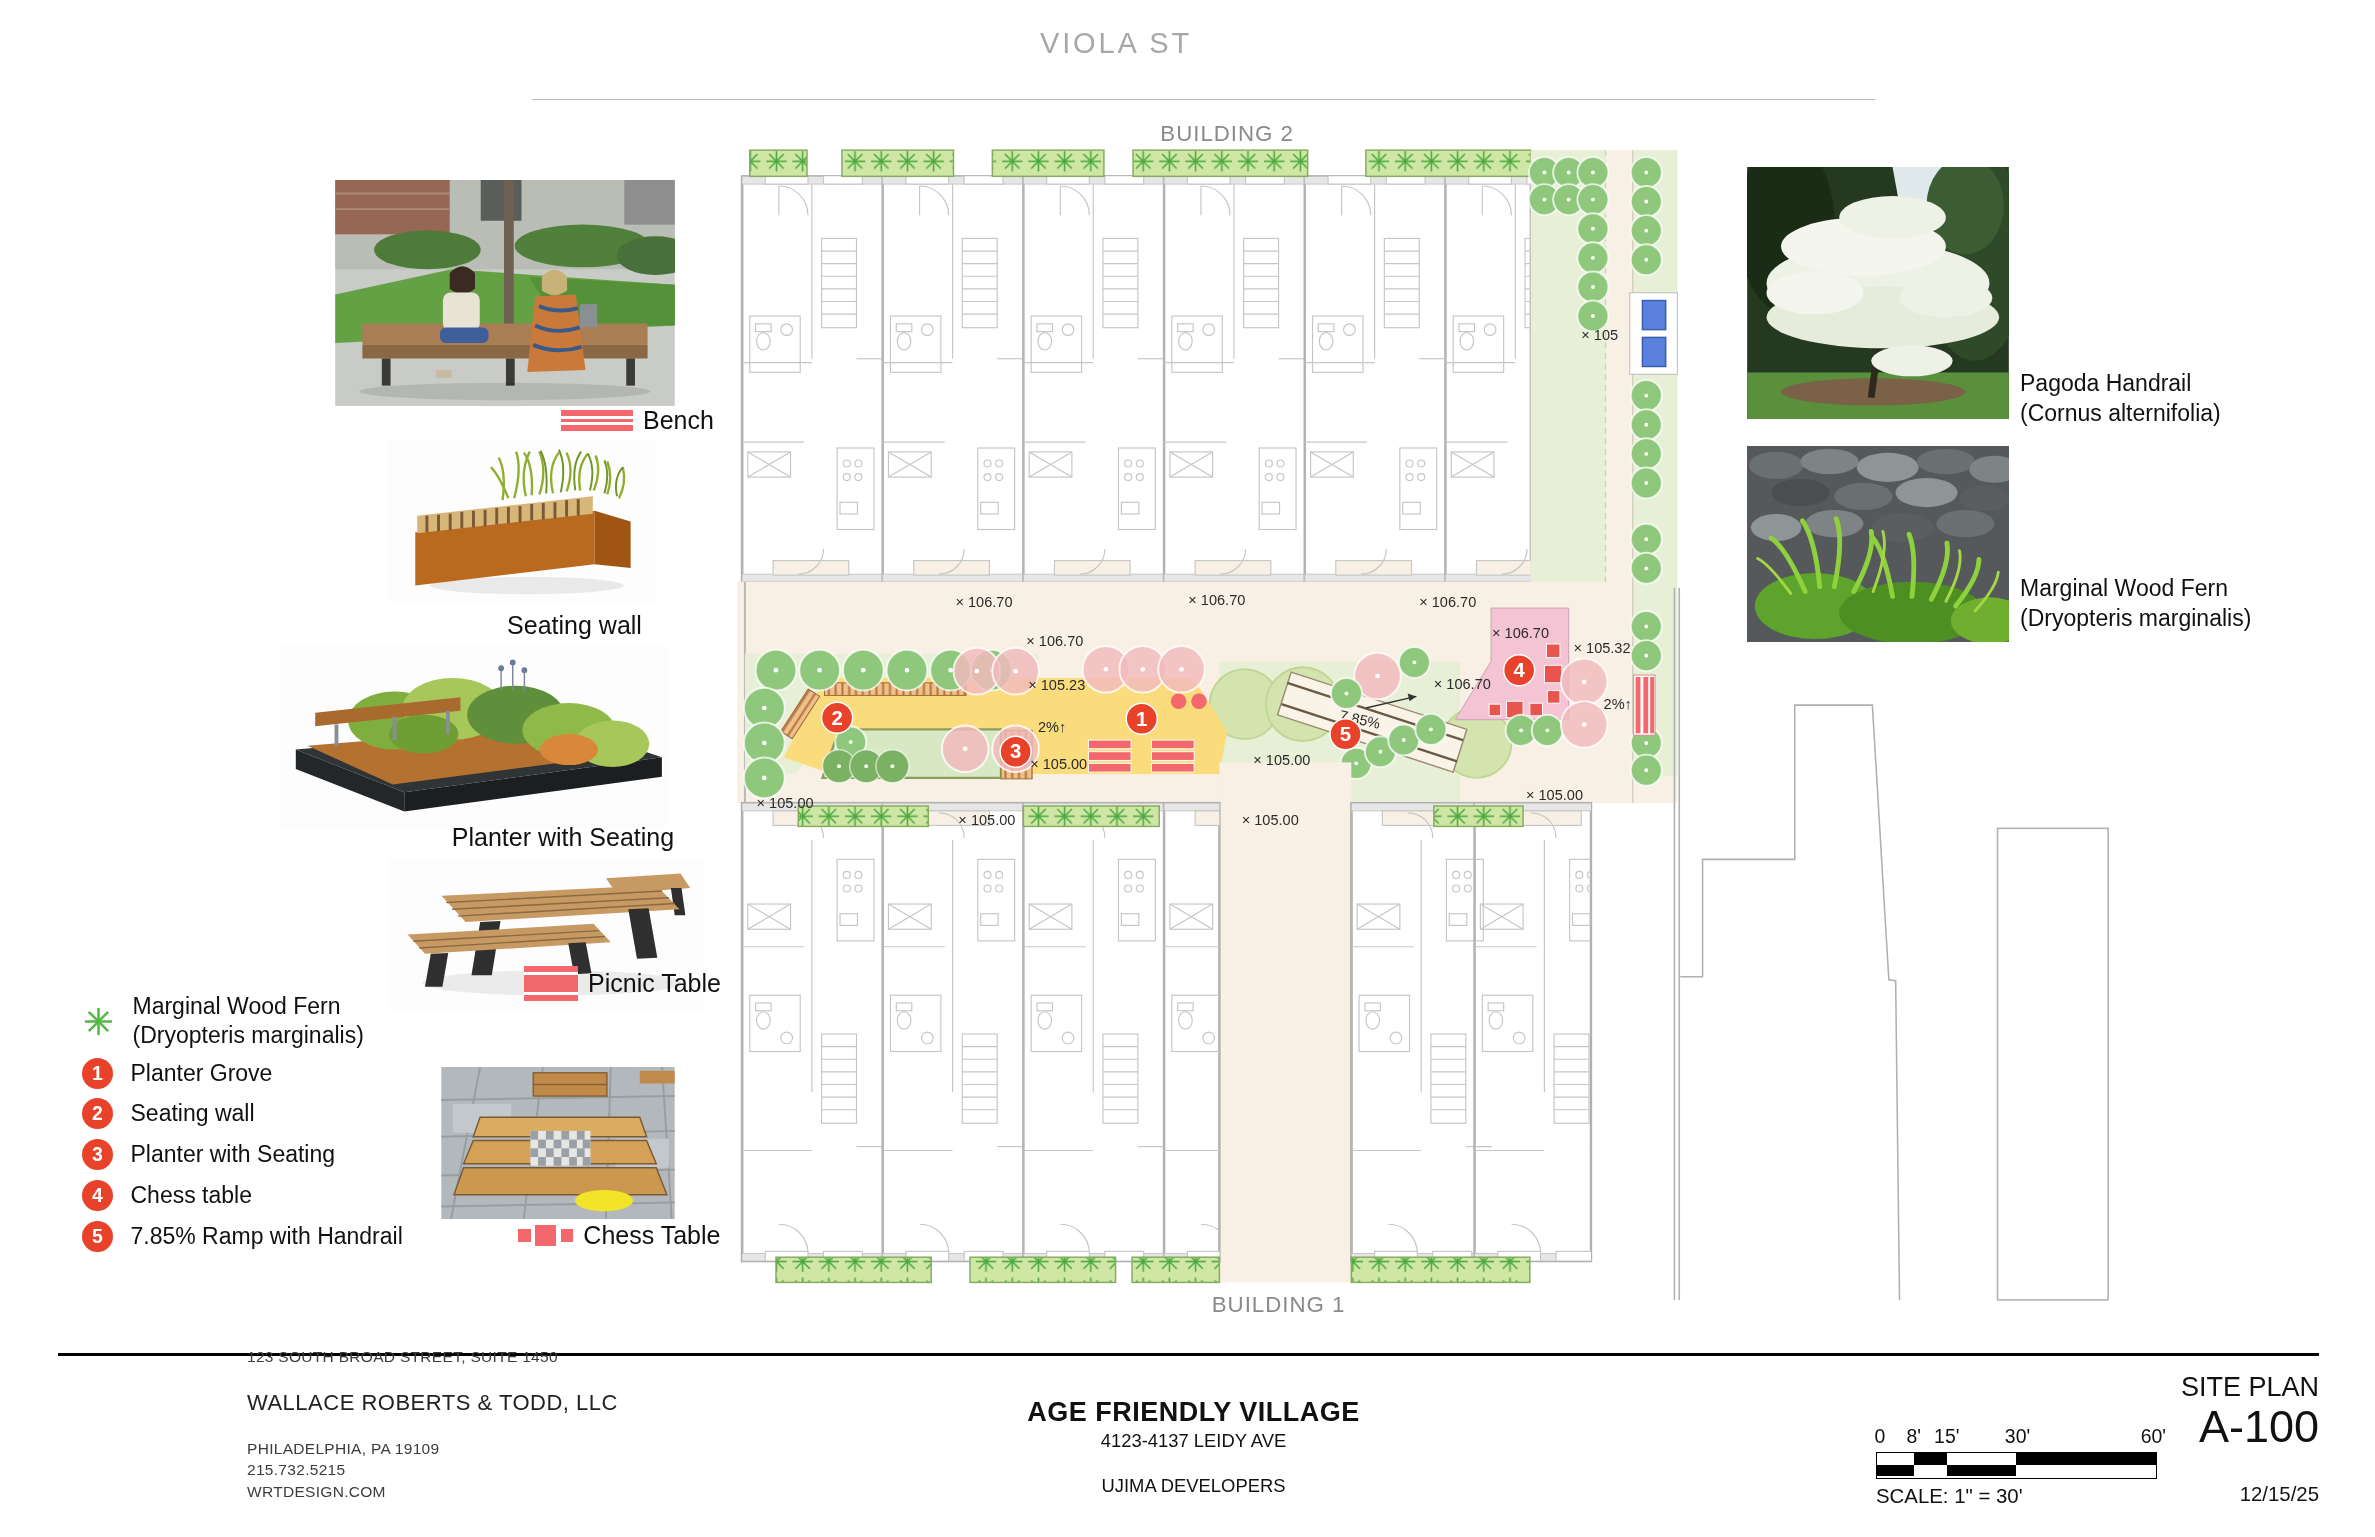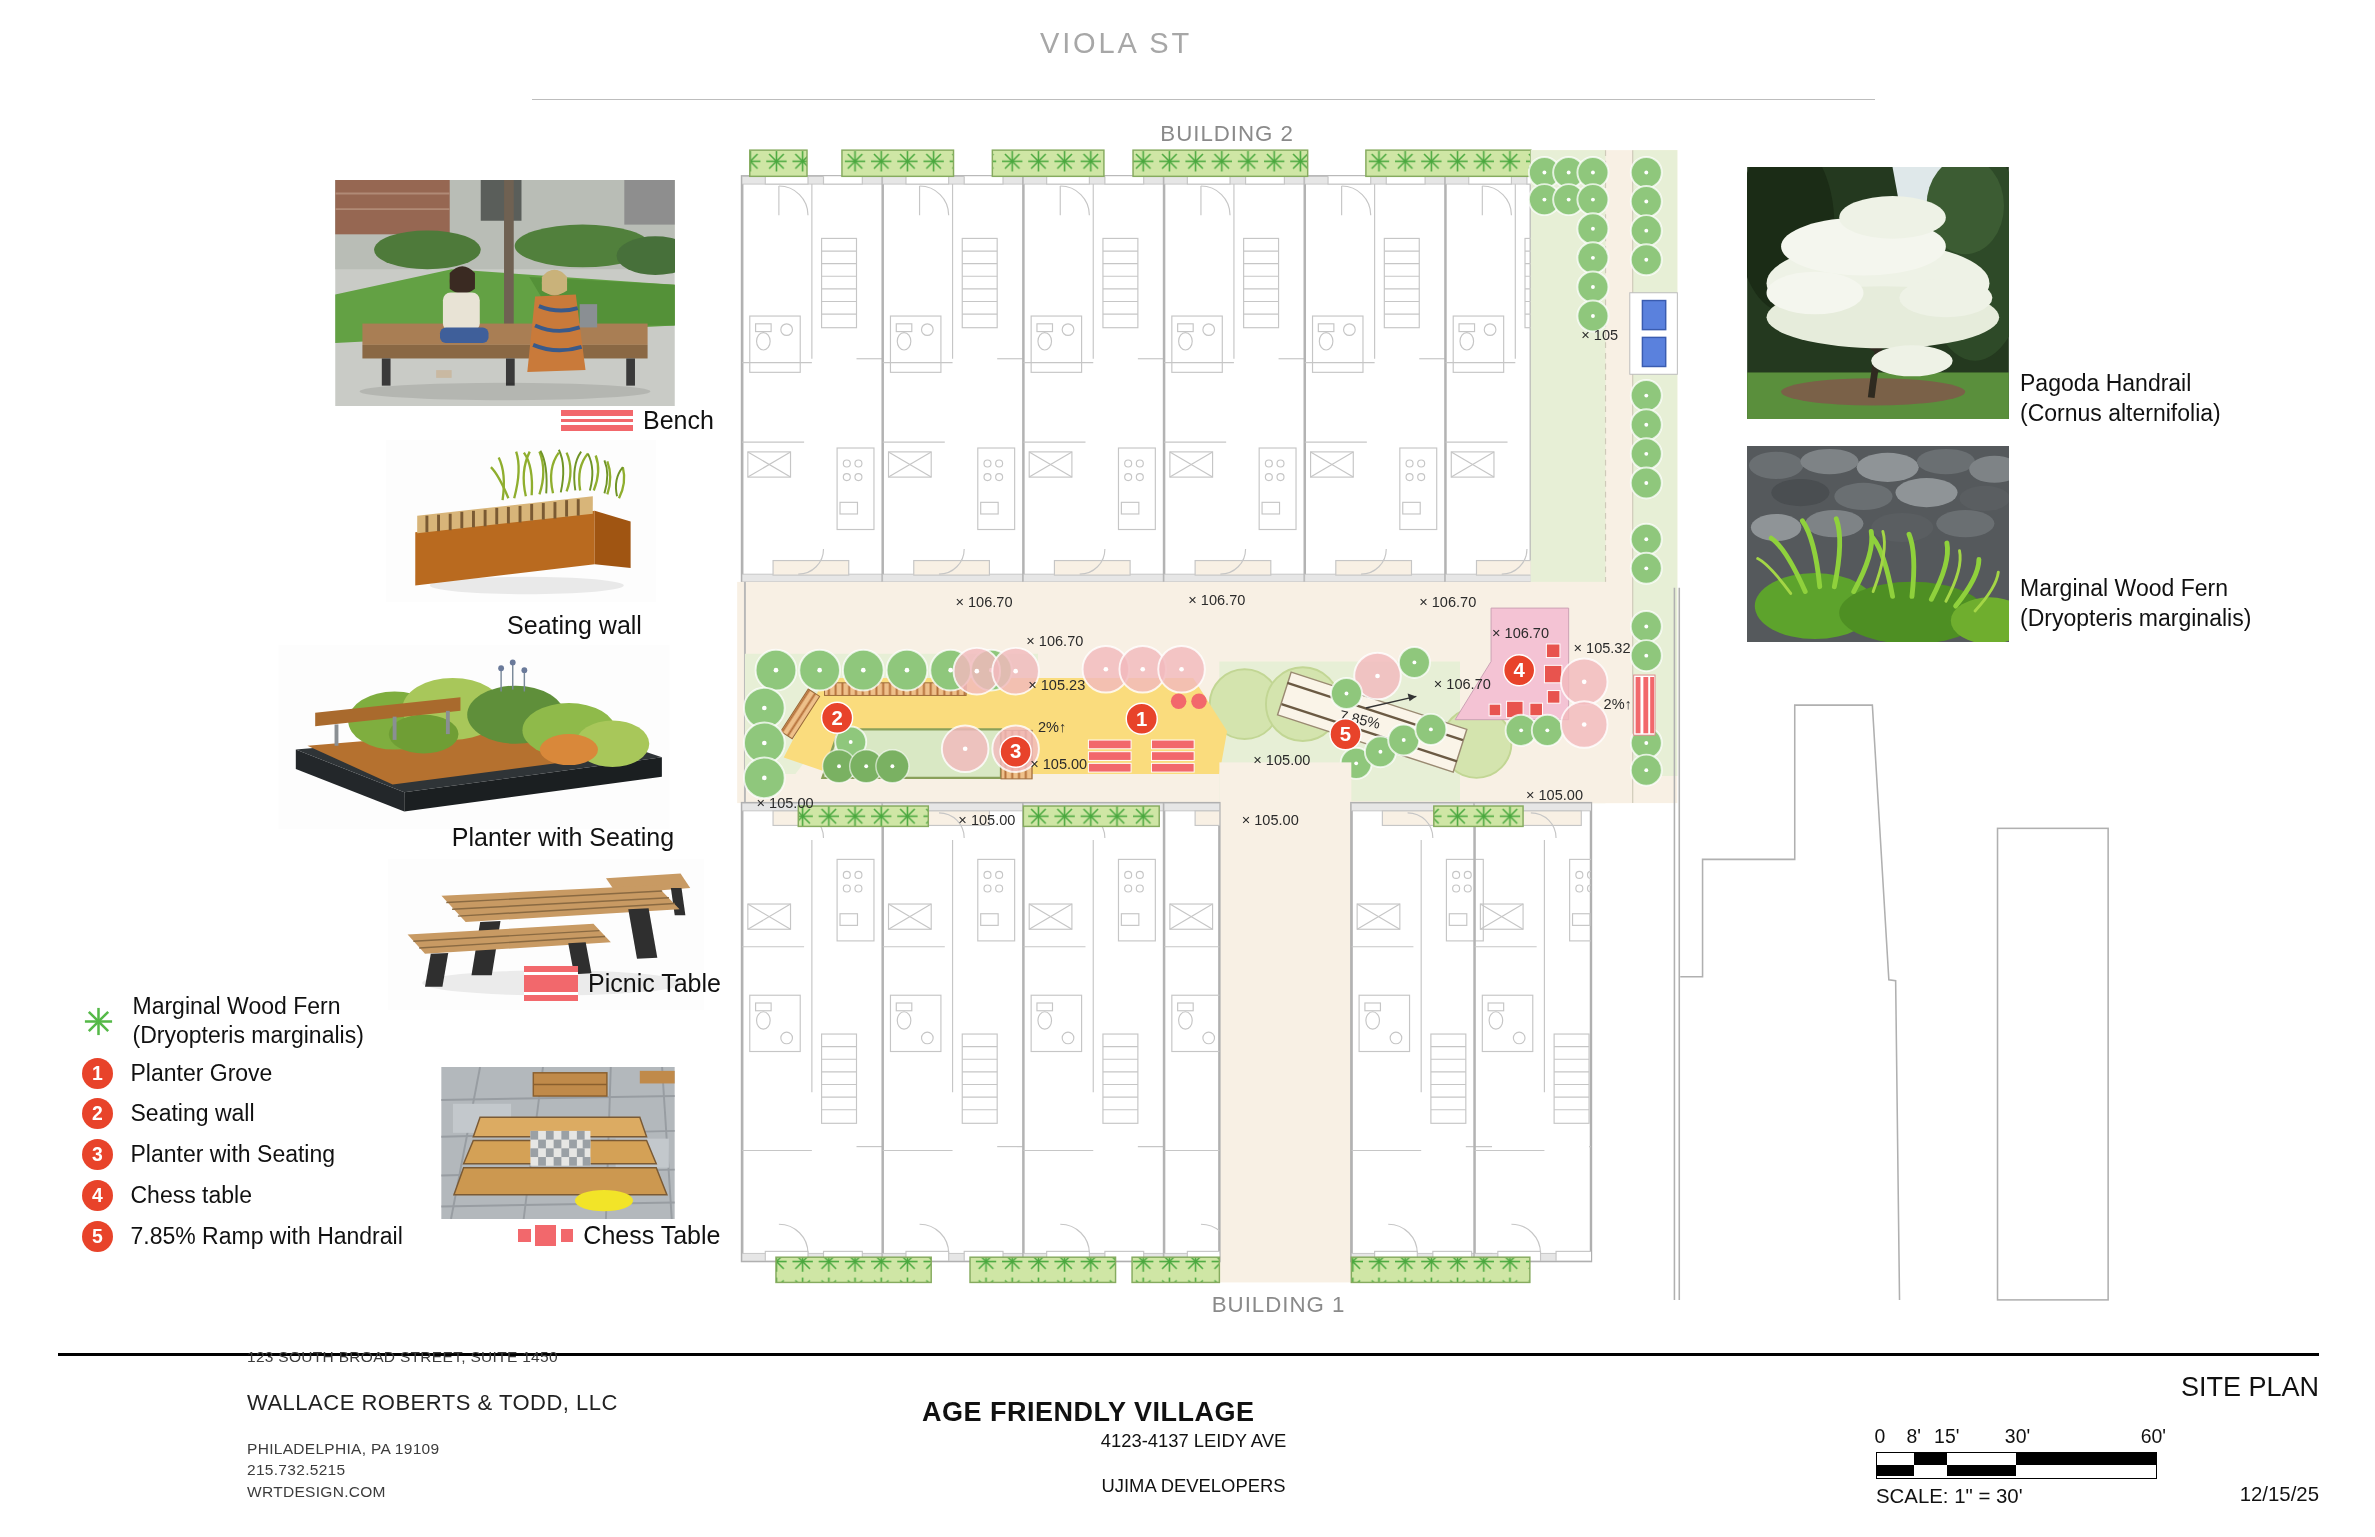--- a/index.html
+++ b/index.html
@@ -34,21 +34,21 @@
            display:flex;align-items:center;justify-content:center;font-size:19.4px;flex:0 0 auto;}
   .two-line{line-height:1.28;}
   
   .rp-label{position:absolute;font-size:23px;line-height:1.3;}
   
   #tb-line{left:58px;top:1353px;width:2261px;height:0;border-top:3.9px solid #000;}
   #wrt-logo{left:68px;top:1364px;width:122px;height:128px;border:4.9px solid #0a0a0a;border-radius:50%;
             display:flex;align-items:center;justify-content:center;font-size:45px;letter-spacing:1px;color:#0a0a0a;}
   #firm-name{left:247px;top:1390px;font-size:22px;letter-spacing:0.5px;color:#222;}
   .firm-line{left:247px;font-size:15.5px;color:#3c3c3c;letter-spacing:0.3px;}
-  #proj-title{left:922px;top:1397px;width:543px;font-size:27px;font-weight:bold;letter-spacing:0.5px;}
+  #proj-title{left:922px;top:1397px;width:543px;text-align:center;font-size:27px;font-weight:bold;letter-spacing:0.5px;}
   #proj-addr{left:922px;top:1430px;width:543px;text-align:center;font-size:18.4px;}
   #proj-client{left:922px;top:1475px;width:543px;text-align:center;font-size:18.4px;}
   #sheet-name{left:2038px;top:1372px;width:281px;text-align:right;font-size:27px;}
   #sheet-num{left:2038px;top:1401px;width:281px;text-align:right;font-size:45px;}
   #sheet-date{left:2038px;top:1483px;width:281px;text-align:right;font-size:20.4px;}
   
   #scalebar{left:1876px;top:1425px;width:283px;height:87px;}
   #sb-labels{position:absolute;left:0;top:0;width:100%;height:23px;font-size:19.4px;}
   #sb-labels span{position:absolute;transform:translateX(-50%);}
   #sb-bar{position:absolute;left:0;top:27px;width:281px;height:27px;border:1.9px solid #000;box-sizing:border-box;}
@@ -759,16 +759,17 @@
         <div class="sb-b" style="width:13.3%"></div>
           <div class="sb-w" style="width:11.7%"></div>
         <div class="sb-b" style="width:25%"></div>
           <div class="sb-w" style="width:50%"></div>
       </div>
     </div>
     <div id="sb-caption">SCALE: 1" = 30'</div>
   </div>
 
   <div class="abs" id="sheet-name">SITE PLAN</div>
+  <div class="abs" id="sheet-num">A-100</div>
   <div class="abs" id="sheet-date">12/15/25</div>
 
 </div>
 
 
 </body></html>

